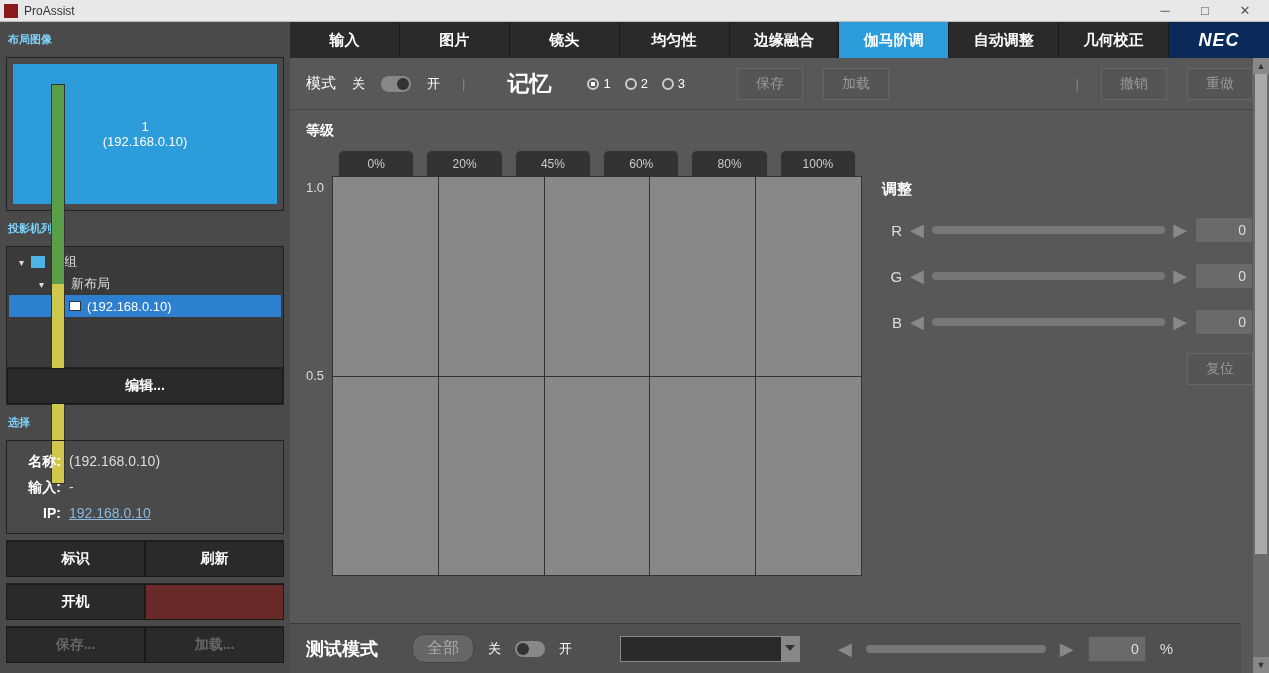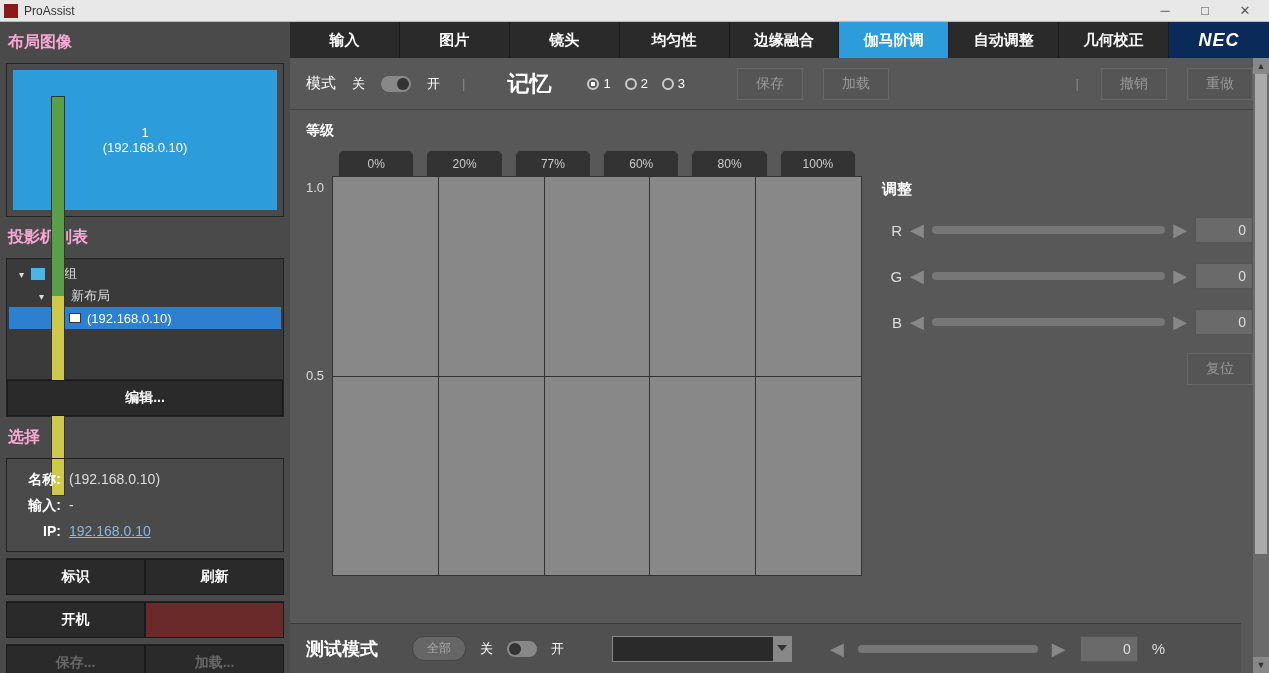--- a/index.html
+++ b/index.html
@@ -9,21 +9,21 @@
   .titlebar { height: 22px; background: #e8e8e8; display: flex; align-items: center; padding: 0 4px; border-bottom: 1px solid #bbb; }
   .titlebar .appicon { width: 14px; height: 14px; background: #8b1a1a; margin-right: 6px; }
   .titlebar .title { color: #333; font-size: 12px; flex: 1; }
   .titlebar .winbtn { width: 40px; height: 22px; display: flex; align-items: center; justify-content: center; color: #555; cursor: pointer; }
   
   
   .main { display: flex; height: 651px; background: #3a3a3a; }
   
   
   .sidebar { width: 290px; background: #4a4a4a; padding: 6px; display: flex; flex-direction: column; gap: 6px; }
-  .panel-title { color: #f9a8d4; font-size: 16px; font-weight: bold; padding: 4px 2px; }
+  .panel-title { color: #7dd3fc; font-size: 11px; font-weight: bold; padding: 4px 2px; }
   
   .layout-preview { border: 1px solid #222; padding: 6px; background: #4a4a4a; }
   .layout-thumb { border: 2px solid #2d9cdb; background: #2d9cdb; height: 140px; display: flex; flex-direction: column; align-items: center; justify-content: center; color: #fff; font-size: 13px; }
   
   .projector-list { border: 1px solid #222; background: #3a3a3a; flex: 0 0 auto; }
   .tree { padding: 4px 2px; height: 120px; }
   .tree-row { display: flex; align-items: center; height: 22px; color: #ddd; cursor: pointer; }
   .tree-row.selected { background: #2d7fd0; color: #fff; }
   .tree-indent1 { padding-left: 10px; }
   .tree-indent2 { padding-left: 30px; }
@@ -87,21 +87,21 @@
   .adjust-title { color: #fff; font-size: 15px; font-weight: bold; margin-bottom: 16px; }
   .slider-row { display: flex; align-items: center; gap: 8px; margin-bottom: 16px; height: 30px; }
   .slider-row .ch { width: 20px; text-align: right; color: #ddd; font-size: 15px; }
   .arrow-btn { color: #888; font-size: 18px; cursor: pointer; user-select: none; }
   .slider-track { flex: 1; height: 8px; background: #777; border-radius: 4px; position: relative; }
   .val-box { width: 58px; height: 26px; background: #6a6a6a; border: 1px solid #555; color: #ddd; text-align: right; padding: 3px 6px; font-size: 14px; }
   .reset-row { display: flex; justify-content: flex-end; margin-top: 4px; }
   
   .test-bar { position: absolute; bottom: 0; left: 0; right: 28px; height: 50px; background: #505050; border-top: 1px solid #3a3a3a; display: flex; align-items: center; padding: 0 16px; gap: 14px; color: #fff; }
   .test-title { font-size: 18px; font-weight: bold; margin-right: 20px; }
-  .pill-btn { background: #666; border: 1px solid #444; border-radius: 12px; padding: 3px 14px; color: #aaa; font-size: 12px; cursor: pointer; }
+  .pill-btn { background: #666; border: 1px solid #444; border-radius: 12px; padding: 3px 14px; color: #aaa; font-size: 16px; cursor: pointer; }
   .dropdown { width: 180px; height: 26px; background: #2a2a2a; border: 1px solid #888; position: relative; cursor: pointer; }
   .dropdown::after { content: ''; position: absolute; right: 0; top: 0; width: 18px; height: 100%; background: #888; }
   .dropdown .dd-arrow { position: absolute; right: 4px; top: 8px; width: 0; height: 0; border-left: 5px solid transparent; border-right: 5px solid transparent; border-top: 6px solid #333; z-index: 1; }
   .pct-label { color: #ddd; font-size: 15px; }
   
   .vscroll { position: absolute; right: 0; top: 36px; bottom: 0; width: 16px; background: #6a6a6a; }
   .vscroll .up, .vscroll .down { height: 16px; background: #888; display: flex; align-items: center; justify-content: center; font-size: 9px; color: #333; }
   .vscroll .down { position: absolute; bottom: 0; width: 100%; }
   .vscroll .thumb { position: absolute; top: 16px; left: 2px; right: 2px; height: 480px; background: #aaa; }
 </style>
@@ -230,21 +230,21 @@
         <div class="chart-area">
           <div class="y-axis">
             <span>1.0</span>
             <span>0.5</span>
             <span>&nbsp;</span>
           </div>
           <div class="chart">
             <div class="x-labels">
               <div class="x-label">0%</div>
               <div class="x-label">20%</div>
-              <div class="x-label">77%</div>
+              <div class="x-label">45%</div>
               <div class="x-label">60%</div>
               <div class="x-label">80%</div>
               <div class="x-label">100%</div>
             </div>
             <div class="grid">
               <div class="grid-col">
                   <div class="grid-mid"></div>
                 </div>
               <div class="grid-col">
                   <div class="grid-mid"></div>

